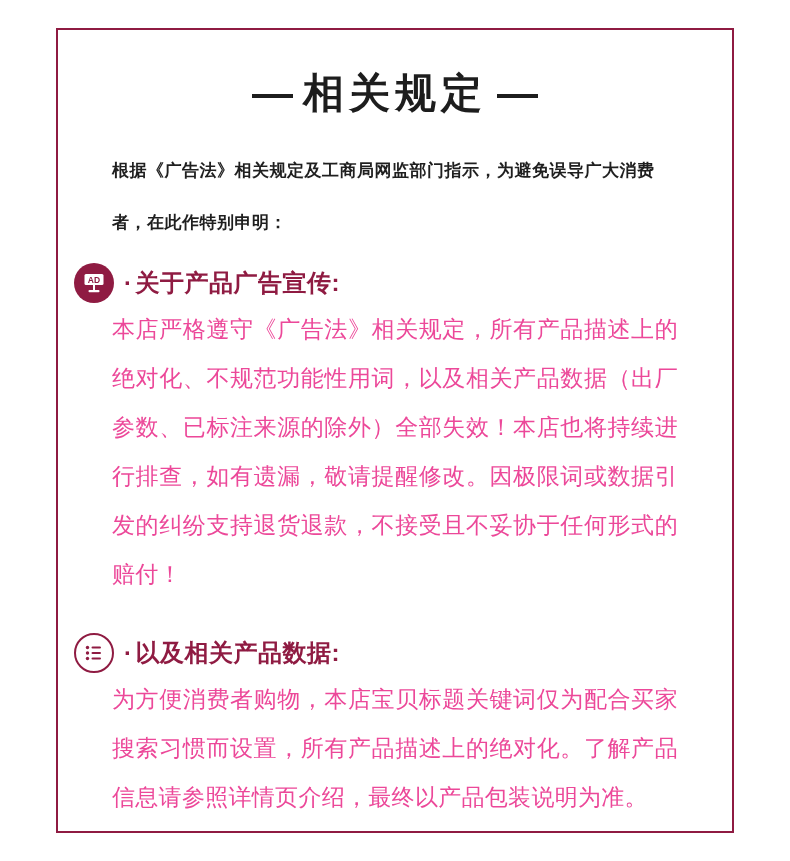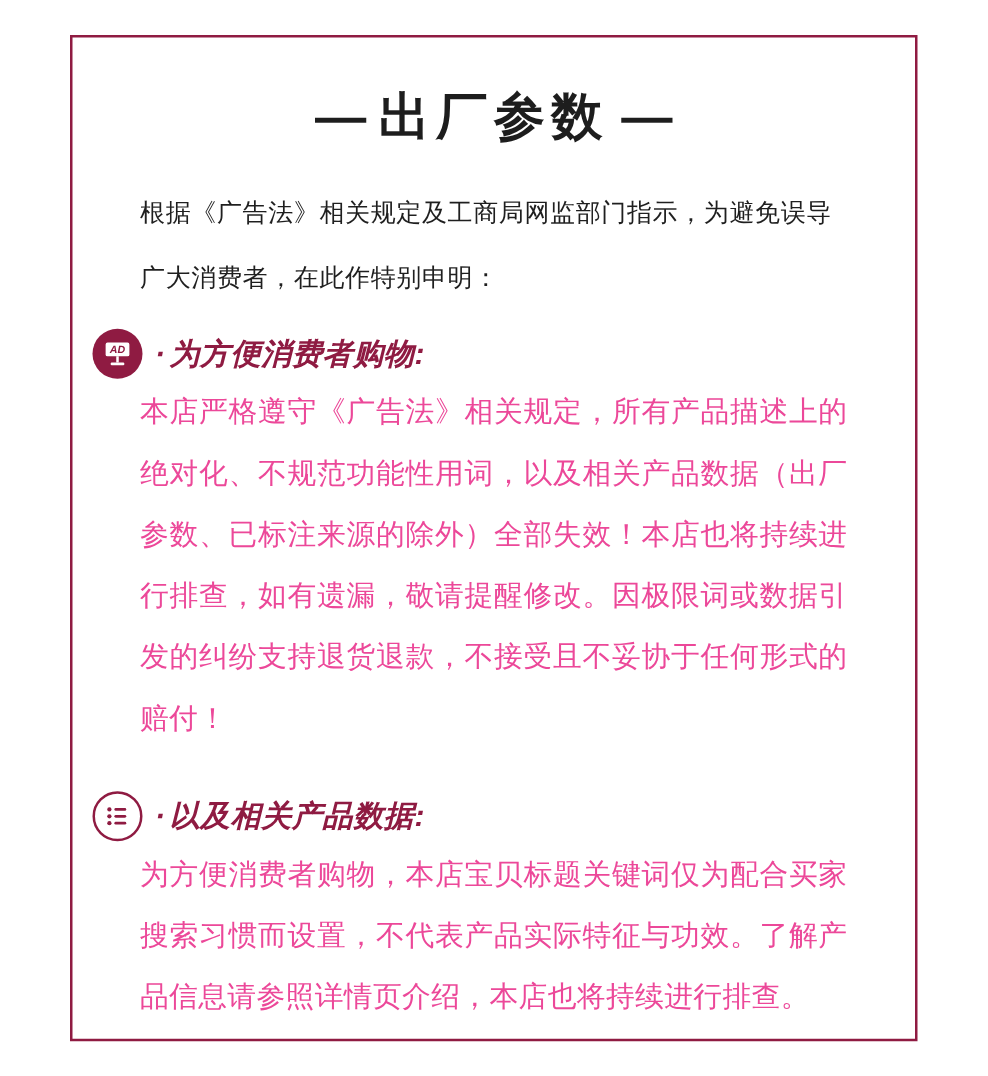--- a/index.html
+++ b/index.html
@@ -43,36 +43,35 @@
     font-family: "Liberation Sans", "DejaVu Sans", sans-serif;
   }
   .title .dash {
     color: #1d1d1d;
     font-weight: bold;
     padding: 0 10px;
     letter-spacing: 0;
   }
   .intro {
     margin: 24px 54px 0 54px;
-    font-size: 20px;
+    font-size: 17px;
     line-height: 52px;
-    font-weight: normal;
+    font-weight: bold;
     color: #1f1f1f;
     letter-spacing: 0.5px;
   }
   .section {
     position: relative;
     margin: 14px 54px 0 54px;
   }
   .section-head {
     display: flex;
     align-items: center;
     margin-left: -38px;
     margin-bottom: 2px;
-    font-style: italic;
   }
   .badge {
     width: 40px;
     height: 40px;
     border-radius: 50%;
     background: #8f1b42;
     color: #ffffff;
     flex: 0 0 40px;
     display: flex;
     align-items: center;
@@ -105,38 +104,38 @@
   .sec2 { margin-top: 34px; }
 </style>
 </head>
 <body>
 
 <div class="page">
   <div class="frame">
 
     <div class="title-wrap">
       <span class="title">
-        <span class="dash">—</span><span>出厂参数</span><span class="dash">—</span>
+        <span class="dash">—</span><span>相关规定</span><span class="dash">—</span>
       </span>
     </div>
 
     <div class="intro">根据《广告法》相关规定及工商局网监部门指示，为避免误导广大消费者，在此作特别申明：</div>
 
     <div class="section">
       <div class="section-head">
         <span class="badge">
           <svg width="26" height="26" viewBox="0 0 26 26" aria-hidden="true">
             <rect x="3.5" y="4" width="19" height="11" rx="1.5" fill="#ffffff"></rect>
             <text x="13" y="12.6" text-anchor="middle" font-family="Liberation Sans, sans-serif" font-size="8.5" font-weight="bold" fill="#8f1b42">AD</text>
             <rect x="12" y="15" width="2" height="5" fill="#ffffff"></rect>
             <rect x="7.5" y="20" width="11" height="2.2" rx="1" fill="#ffffff"></rect>
           </svg>
         </span>
         <span class="section-title">
-          <span class="dot">·</span><span>为方便消费者购物:</span>
+          <span class="dot">·</span><span>关于产品广告宣传:</span>
         </span>
       </div>
       <div class="body-text">本店严格遵守《广告法》相关规定，所有产品描述上的绝对化、不规范功能性用词，以及相关产品数据（出厂参数、已标注来源的除外）全部失效！本店也将持续进行排查，如有遗漏，敬请提醒修改。因极限词或数据引发的纠纷支持退货退款，不接受且不妥协于任何形式的赔付！</div>
     </div>
 
     <div class="section sec2">
       <div class="section-head">
         <span class="badge hollow">
           <svg width="24" height="24" viewBox="0 0 24 24" aria-hidden="true">
             <circle cx="5.5" cy="6.5" r="1.7" fill="#8f1b42"></circle>
@@ -144,17 +143,17 @@
             <circle cx="5.5" cy="17.5" r="1.7" fill="#8f1b42"></circle>
             <rect x="9.5" y="5.4" width="9.5" height="2.2" rx="1.1" fill="#8f1b42"></rect>
             <rect x="9.5" y="10.9" width="9.5" height="2.2" rx="1.1" fill="#8f1b42"></rect>
             <rect x="9.5" y="16.4" width="9.5" height="2.2" rx="1.1" fill="#8f1b42"></rect>
           </svg>
         </span>
         <span class="section-title">
           <span class="dot">·</span><span>以及相关产品数据:</span>
         </span>
       </div>
-      <div class="body-text">为方便消费者购物，本店宝贝标题关键词仅为配合买家搜索习惯而设置，不代表产品实际特征与功效。了解产品信息请参照详情页介绍，本店也将持续进行排查。</div>
+      <div class="body-text">为方便消费者购物，本店宝贝标题关键词仅为配合买家搜索习惯而设置，所有产品描述上的绝对化。了解产品信息请参照详情页介绍，最终以产品包装说明为准。</div>
     </div>
 
   </div>
 </div>
 
 </body></html>

